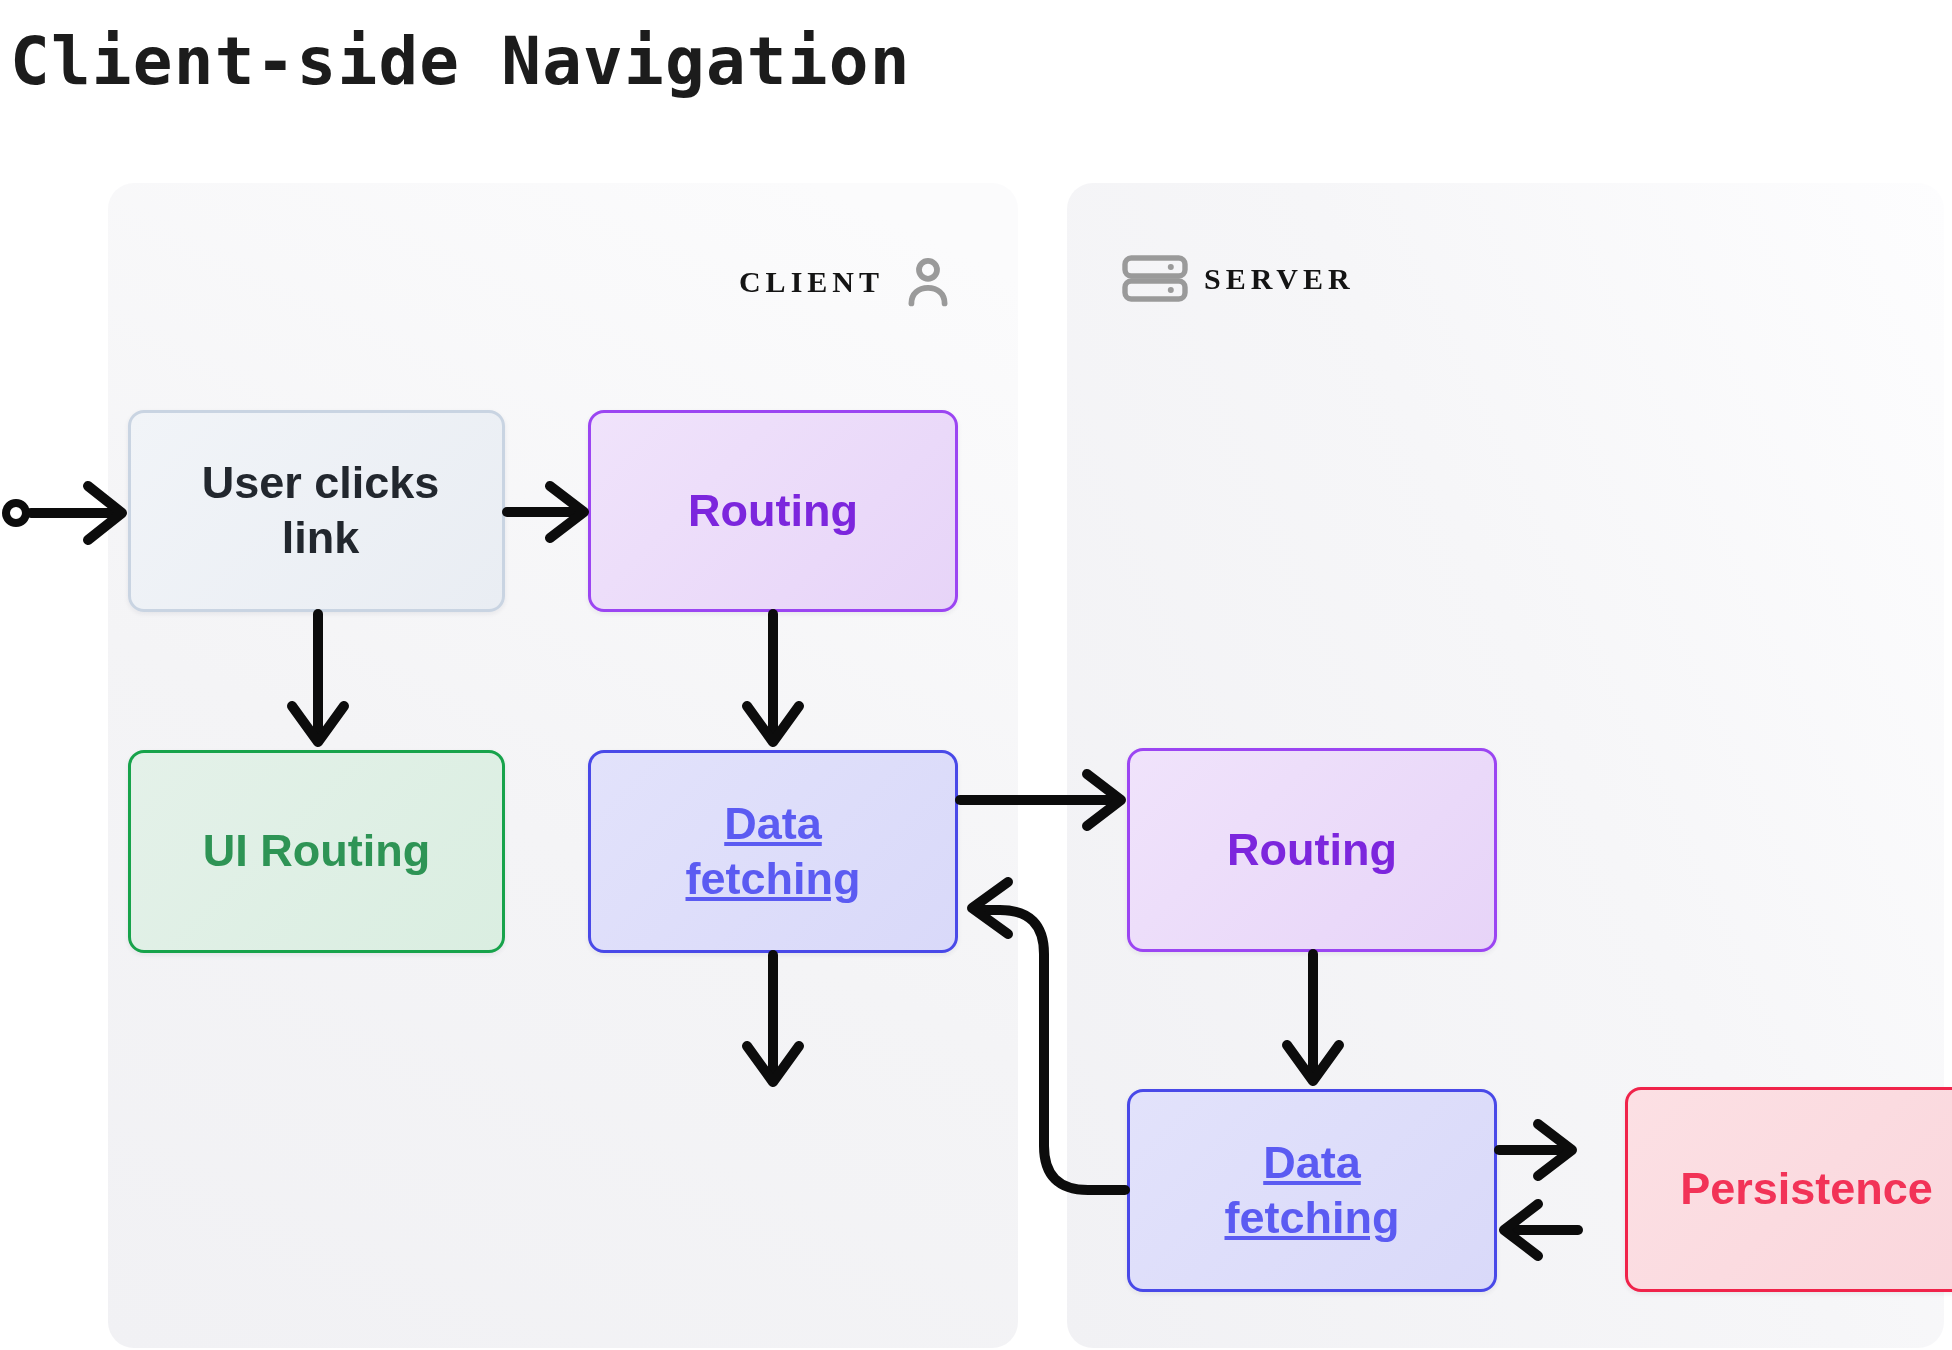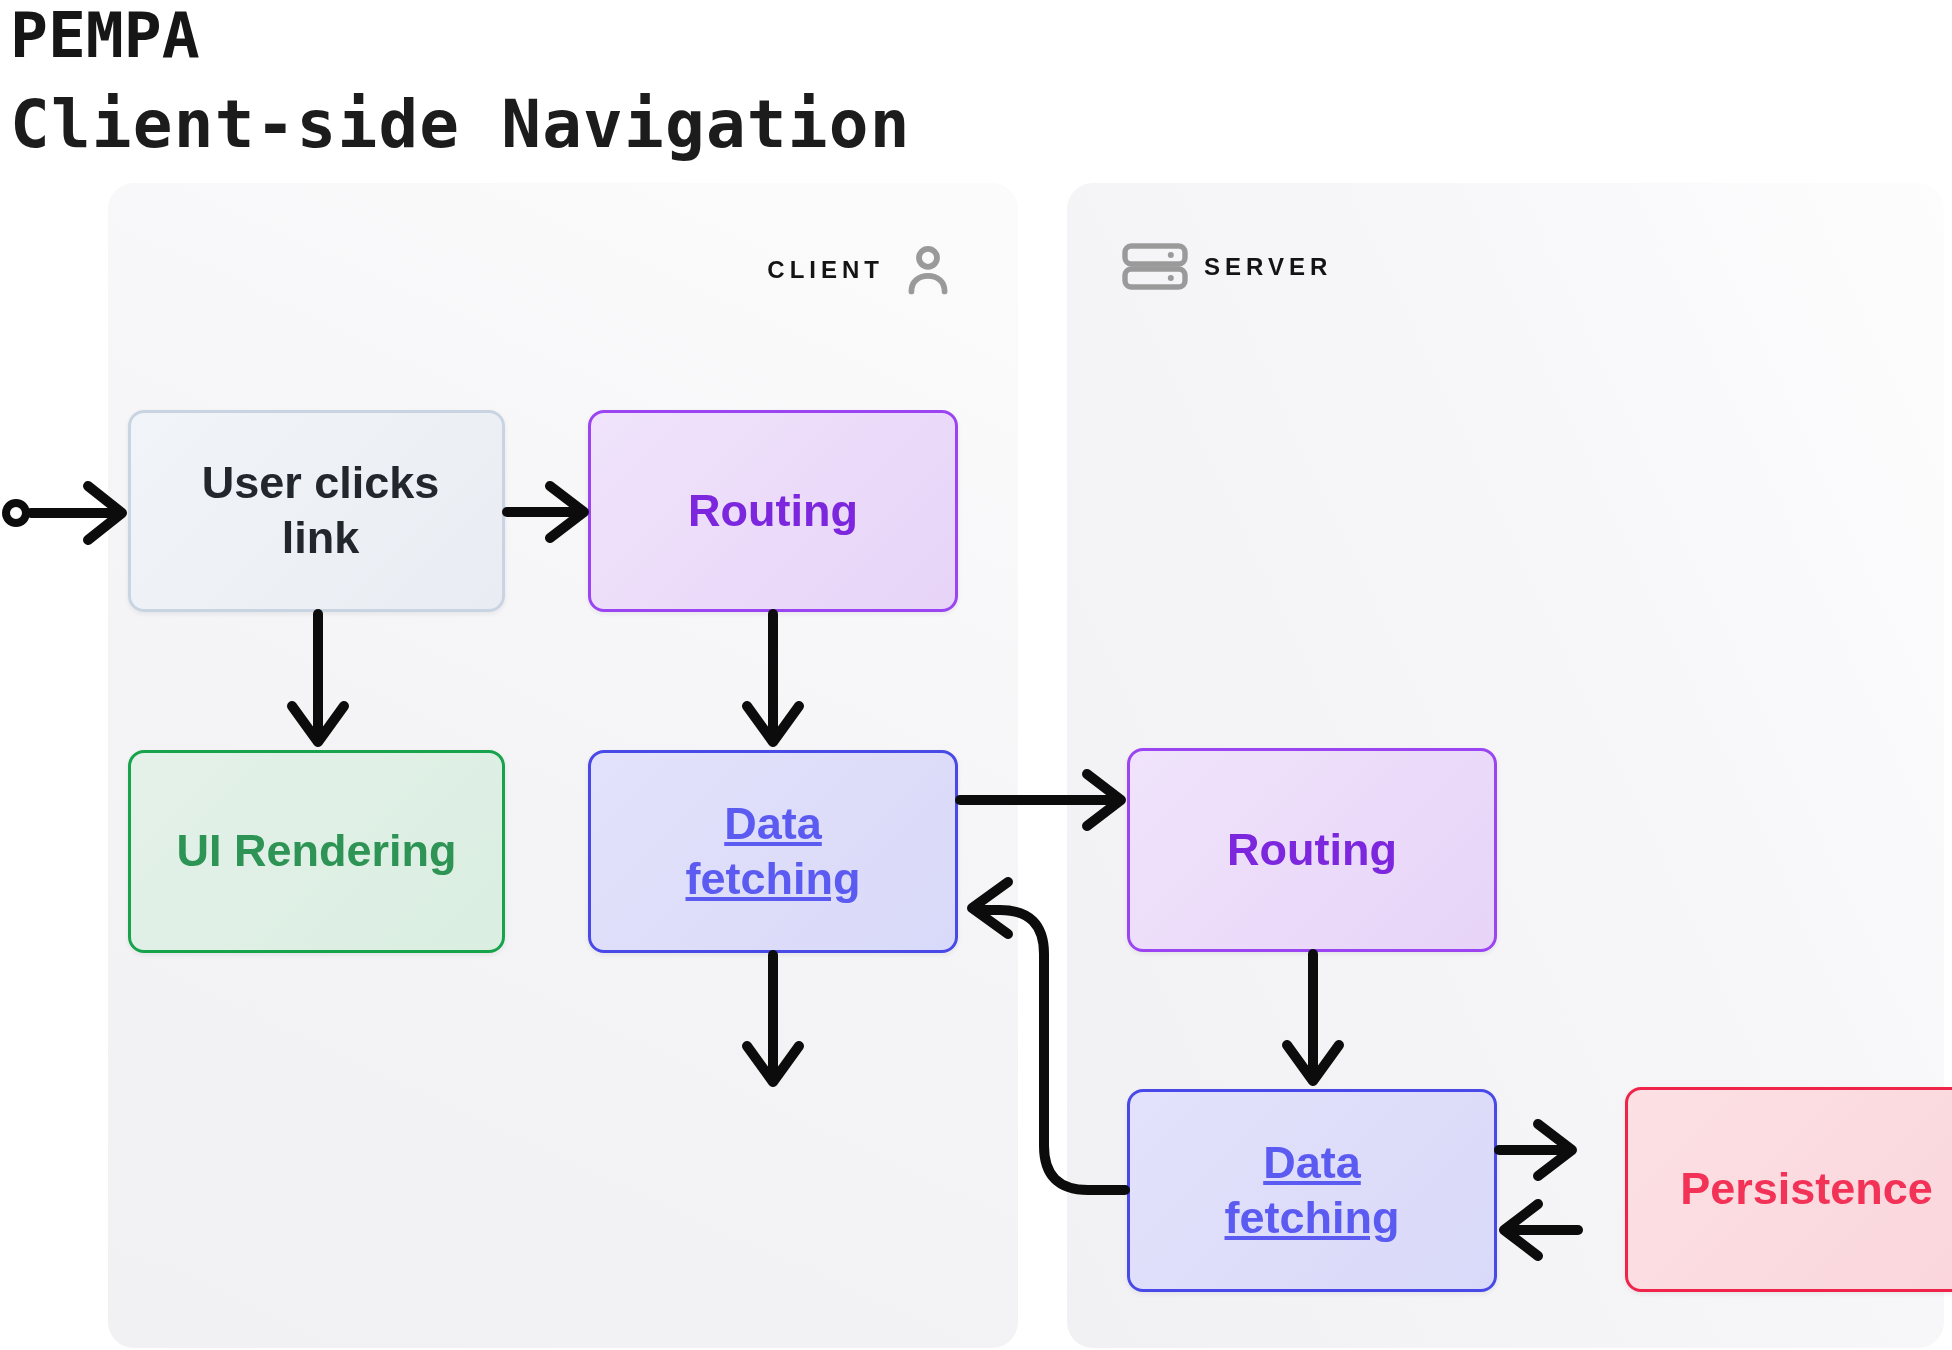--- a/index.html
+++ b/index.html
@@ -28,23 +28,23 @@
   .panel{position:absolute;top:183px;height:1165px;border-radius:26px;}
   .panel-client{
     left:108px;width:910px;
     background:linear-gradient(205deg,#fbfbfc 6%,#f4f4f6 55%,#f1f1f4 100%);
   }
   .panel-server{
     left:1067px;width:877px;
     background:linear-gradient(245deg,#fdfdfe 0%,#f6f6f8 45%,#f1f1f4 100%);
   }
   .panel-head{
-    position:absolute;top:60px;display:flex;align-items:center;gap:22px;
-    font-family:Liberation Sans, sans-serif;
-    font-weight:700;font-size:24px;letter-spacing:5px;color:#141414;
+    position:absolute;top:72px;display:flex;align-items:center;gap:22px;
+    font-family:Liberation Serif, serif;
+    font-weight:700;font-size:30px;letter-spacing:5px;color:#141414;
   }
   .head-client{right:68px;}
   .head-server{left:55px;gap:16px;}
 
   
   .node{
     position:absolute;border-radius:16px;border:3px solid;
     display:flex;align-items:center;justify-content:center;text-align:center;
     box-shadow:0 2px 5px rgba(25,25,60,0.07);
     box-sizing:border-box;
@@ -72,21 +72,20 @@
   
   .edges{position:absolute;left:0;top:0;width:1952px;height:1350px;pointer-events:none;}
   .edges path{stroke:#0c0c0c;stroke-width:10;fill:none;stroke-linecap:round;stroke-linejoin:round;}
 </style>
 </head>
 <body>
 
 <div class="stage">
 
   <div class="title-block">
-    <div class="page-title">PEMPA</div>
     <div class="page-subtitle">Client-side Navigation</div>
   </div>
 
   <section class="panel panel-client">
     <div class="panel-head head-client">
       <span>CLIENT</span>
       <svg width="44" height="54" viewBox="0 0 22 27">
         <circle cx="11" cy="7.4" r="4.5" fill="none" stroke="#9a9a9a" stroke-width="2.9"></circle>
         <path d="M2.7 24.2 c0-5 3.7-7.8 8.3-7.8 s8.3 2.8 8.3 7.8" fill="none" stroke="#9a9a9a" stroke-width="2.9" stroke-linecap="round"></path>
       </svg>
@@ -105,21 +104,21 @@
     </div>
   </section>
 
   <div class="node v-gray n-user">
     <span class="node-label">User clicks link</span>
   </div>
   <div class="node v-purple n-routc">
     <span class="node-label">Routing</span>
   </div>
   <div class="node v-green n-uif">
-    <span class="node-label">UI Rendering</span>
+    <span class="node-label">UI Routing</span>
   </div>
   <div class="node v-blue n-dfc">
     <span class="node-label">Data fetching</span>
   </div>
   <div class="node v-purple n-routs">
     <span class="node-label">Routing</span>
   </div>
   <div class="node v-blue n-dfs">
     <span class="node-label">Data fetching</span>
   </div>

